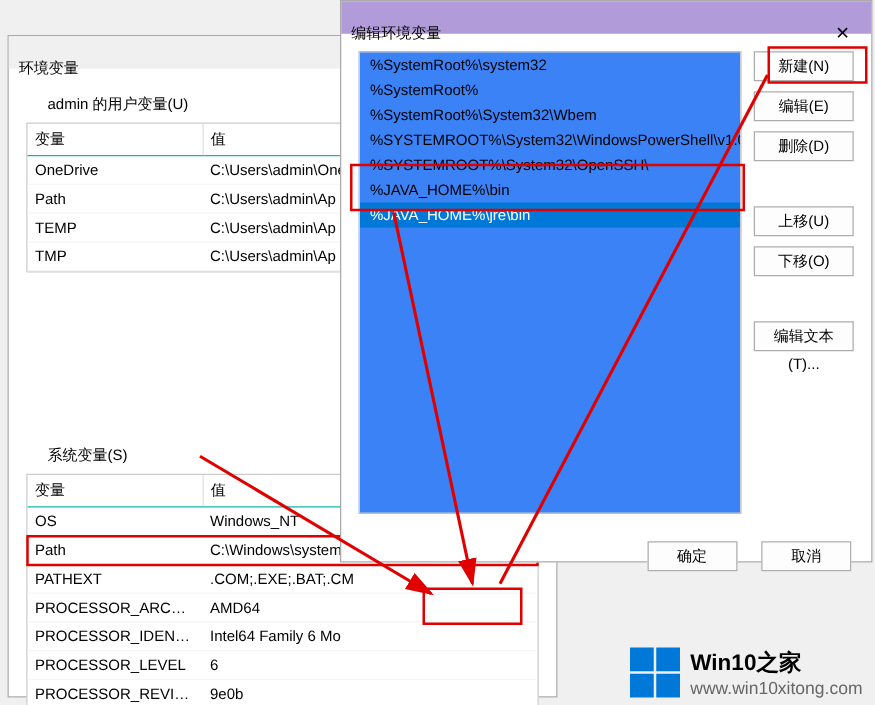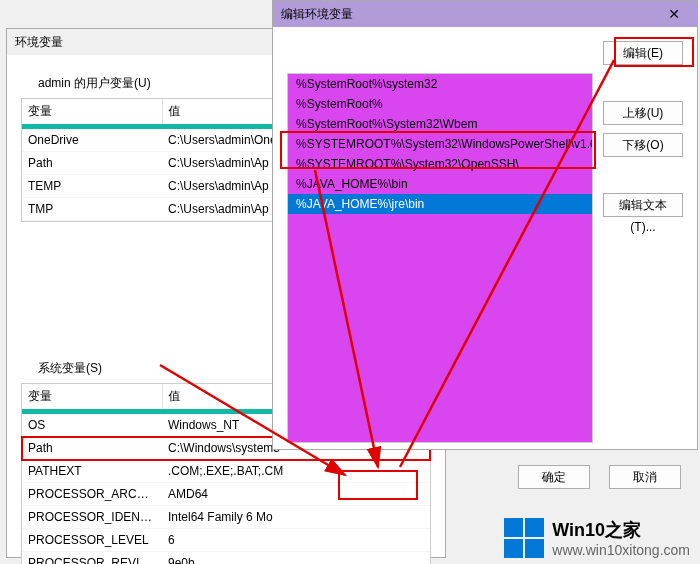--- a/index.html
+++ b/index.html
@@ -1,38 +1,38 @@
 <!DOCTYPE html>
 <html><head>
 <meta charset="utf-8">
 <style>
 * { box-sizing: border-box; margin: 0; padding: 0; font-family: "Microsoft YaHei", "Segoe UI", sans-serif; font-size: 12px; }
 body { width: 700px; height: 564px; background: #f0f0f0; position: relative; overflow: hidden; }
 
 .window { position: absolute; background: #fff; border: 1px solid #aaa; }
-.titlebar { height: 26px; line-height: 26px; padding: 0 8px; color: #000; display: flex; justify-content: space-between; align-items: flex-start; }
+.titlebar { height: 26px; line-height: 26px; padding: 12px 8px; color: #000; display: flex; justify-content: space-between; align-items: flex-start; }
 .titlebar.purple { background: #b19cd9; }
 .titlebar.gray { background: #f0f0f0; }
 .close-x { width: 30px; text-align: center; font-size: 14px; cursor: default; }
 
 .win-env { left: 6px; top: 28px; width: 440px; height: 530px; }
 .win-edit { left: 272px; top: 0; width: 426px; height: 450px; }
 
 .content { padding: 12px 14px; }
 .section-label { margin: 8px 0 6px 17px; }
 .table-wrap { border: 1px solid #ccc; background: #fff; margin-bottom: 10px; }
 th, td { text-align: left; padding: 4px 6px; white-space: nowrap; overflow: hidden; text-overflow: ellipsis; }
-th { background: #fff; border-bottom: 5px solid #14b8a6; border-right: 1px solid #e0e0e0; font-weight: normal; }
+th { background: #fff; border-bottom: 1px solid #14b8a6; border-right: 1px solid #e0e0e0; font-weight: normal; }
 td { border-bottom: 1px solid #f5f5f5; }
 table { width: 100%; border-collapse: collapse; table-layout: fixed; }
 col.c1 { width: 140px; }
 .btn { display: inline-block; min-width: 72px; height: 24px; line-height: 22px; text-align: center; background: #fdfdfd; border: 1px solid #adadad; margin-left: 16px; padding: 0 6px; }
 
 .edit-body { display: flex; padding: 14px; gap: 10px; }
-.path-list { flex: 1; border: 1px solid #ccc; background: #d946ef; height: 370px; overflow: hidden; margin-top: 32px; }
+.path-list { flex: 1; border: 1px solid #ccc; background: #3b82f6; height: 370px; overflow: hidden; }
 .path-item { padding: 3px 8px; }
 .selected { background: #0078d7; color: #fff; }
 .side-btns { width: 80px; display: flex; flex-direction: column; gap: 8px; }
 .side-btns .btn { margin: 0; width: 100%; }
 .spacer { height: 20px; }
 .edit-footer { text-align: right; padding: 8px 16px; }
 
 .hl-red { border: 2px solid #e00000; position: absolute; pointer-events: none; }
 .arrow { position: absolute; pointer-events: none; }
 
@@ -145,21 +145,23 @@
     <div class="path-list" id="path-list">
         <div class="path-item">%SystemRoot%\system32</div>
         <div class="path-item">%SystemRoot%</div>
         <div class="path-item">%SystemRoot%\System32\Wbem</div>
         <div class="path-item">%SYSTEMROOT%\System32\WindowsPowerShell\v1.0\</div>
         <div class="path-item">%SYSTEMROOT%\System32\OpenSSH\</div>
         <div class="path-item">%JAVA_HOME%\bin</div>
         <div class="path-item selected">%JAVA_HOME%\jre\bin</div>
       </div>
     <div class="side-btns">
+      <span class="btn" id="btn-new-path">新建(N)</span>
       <span class="btn">编辑(E)</span>
+      <span class="btn">删除(D)</span>
       <div class="spacer"></div>
       <span class="btn">上移(U)</span>
       <span class="btn">下移(O)</span>
       <div class="spacer"></div>
       <span class="btn">编辑文本(T)...</span>
     </div>
   </div>
   <div class="edit-footer">
     <span class="btn">确定</span>
     <span class="btn">取消</span>

